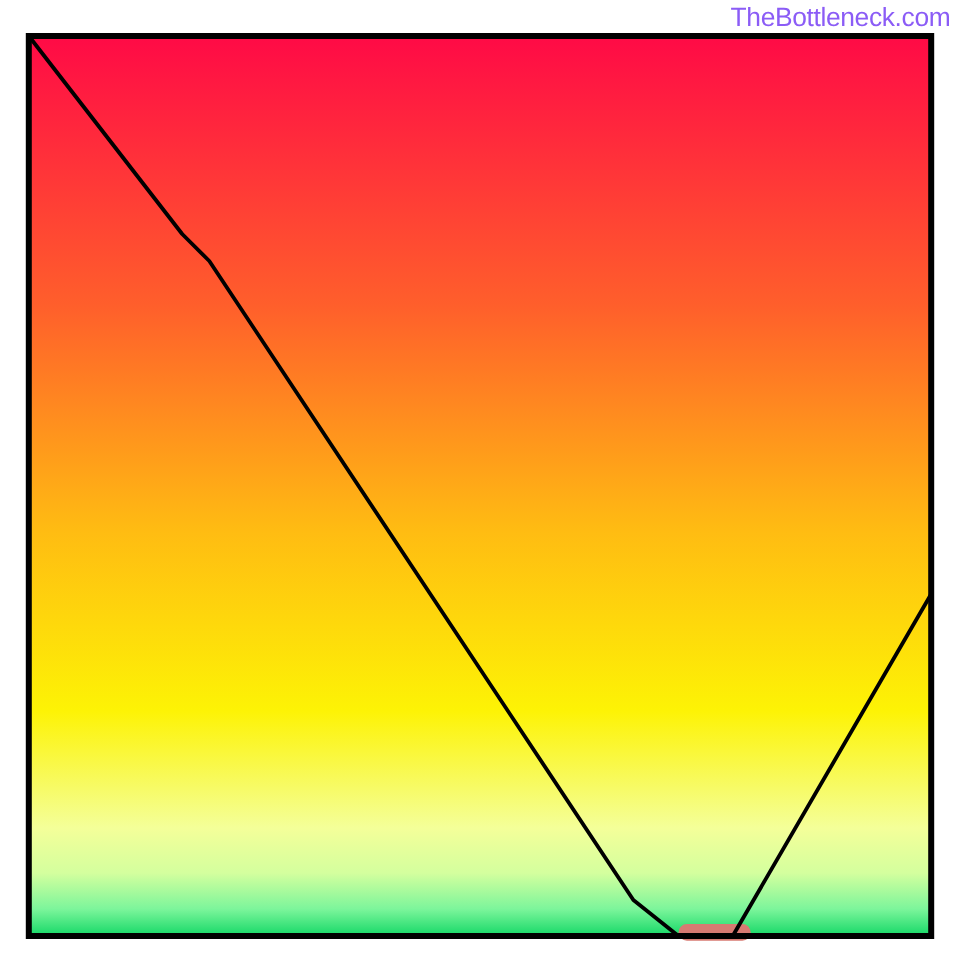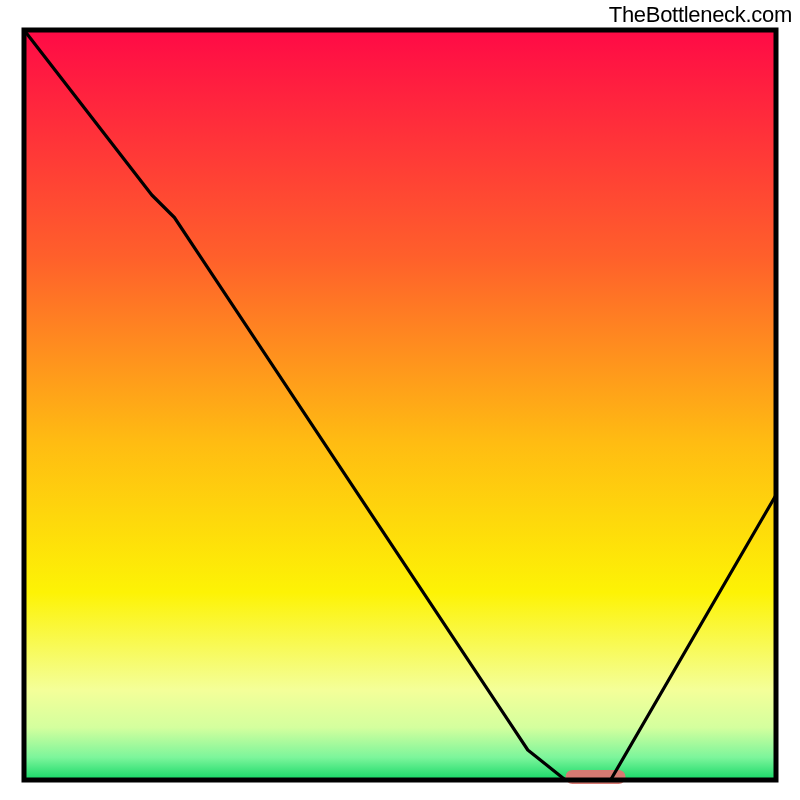--- a/index.html
+++ b/index.html
@@ -14,21 +14,21 @@
   .frame {
     position: relative;
     width: 800px;
     height: 800px;
     box-sizing: border-box;
   }
   .watermark {
     position: absolute;
     top: 2px;
     right: 8px;
-    color: #000000;
+    color: #8b5cf6;
     font-size: 22px;
     font-weight: 500;
     letter-spacing: -0.3px;
   }
   svg {
     display: block;
   }
 </style>
 </head>
 <body>

